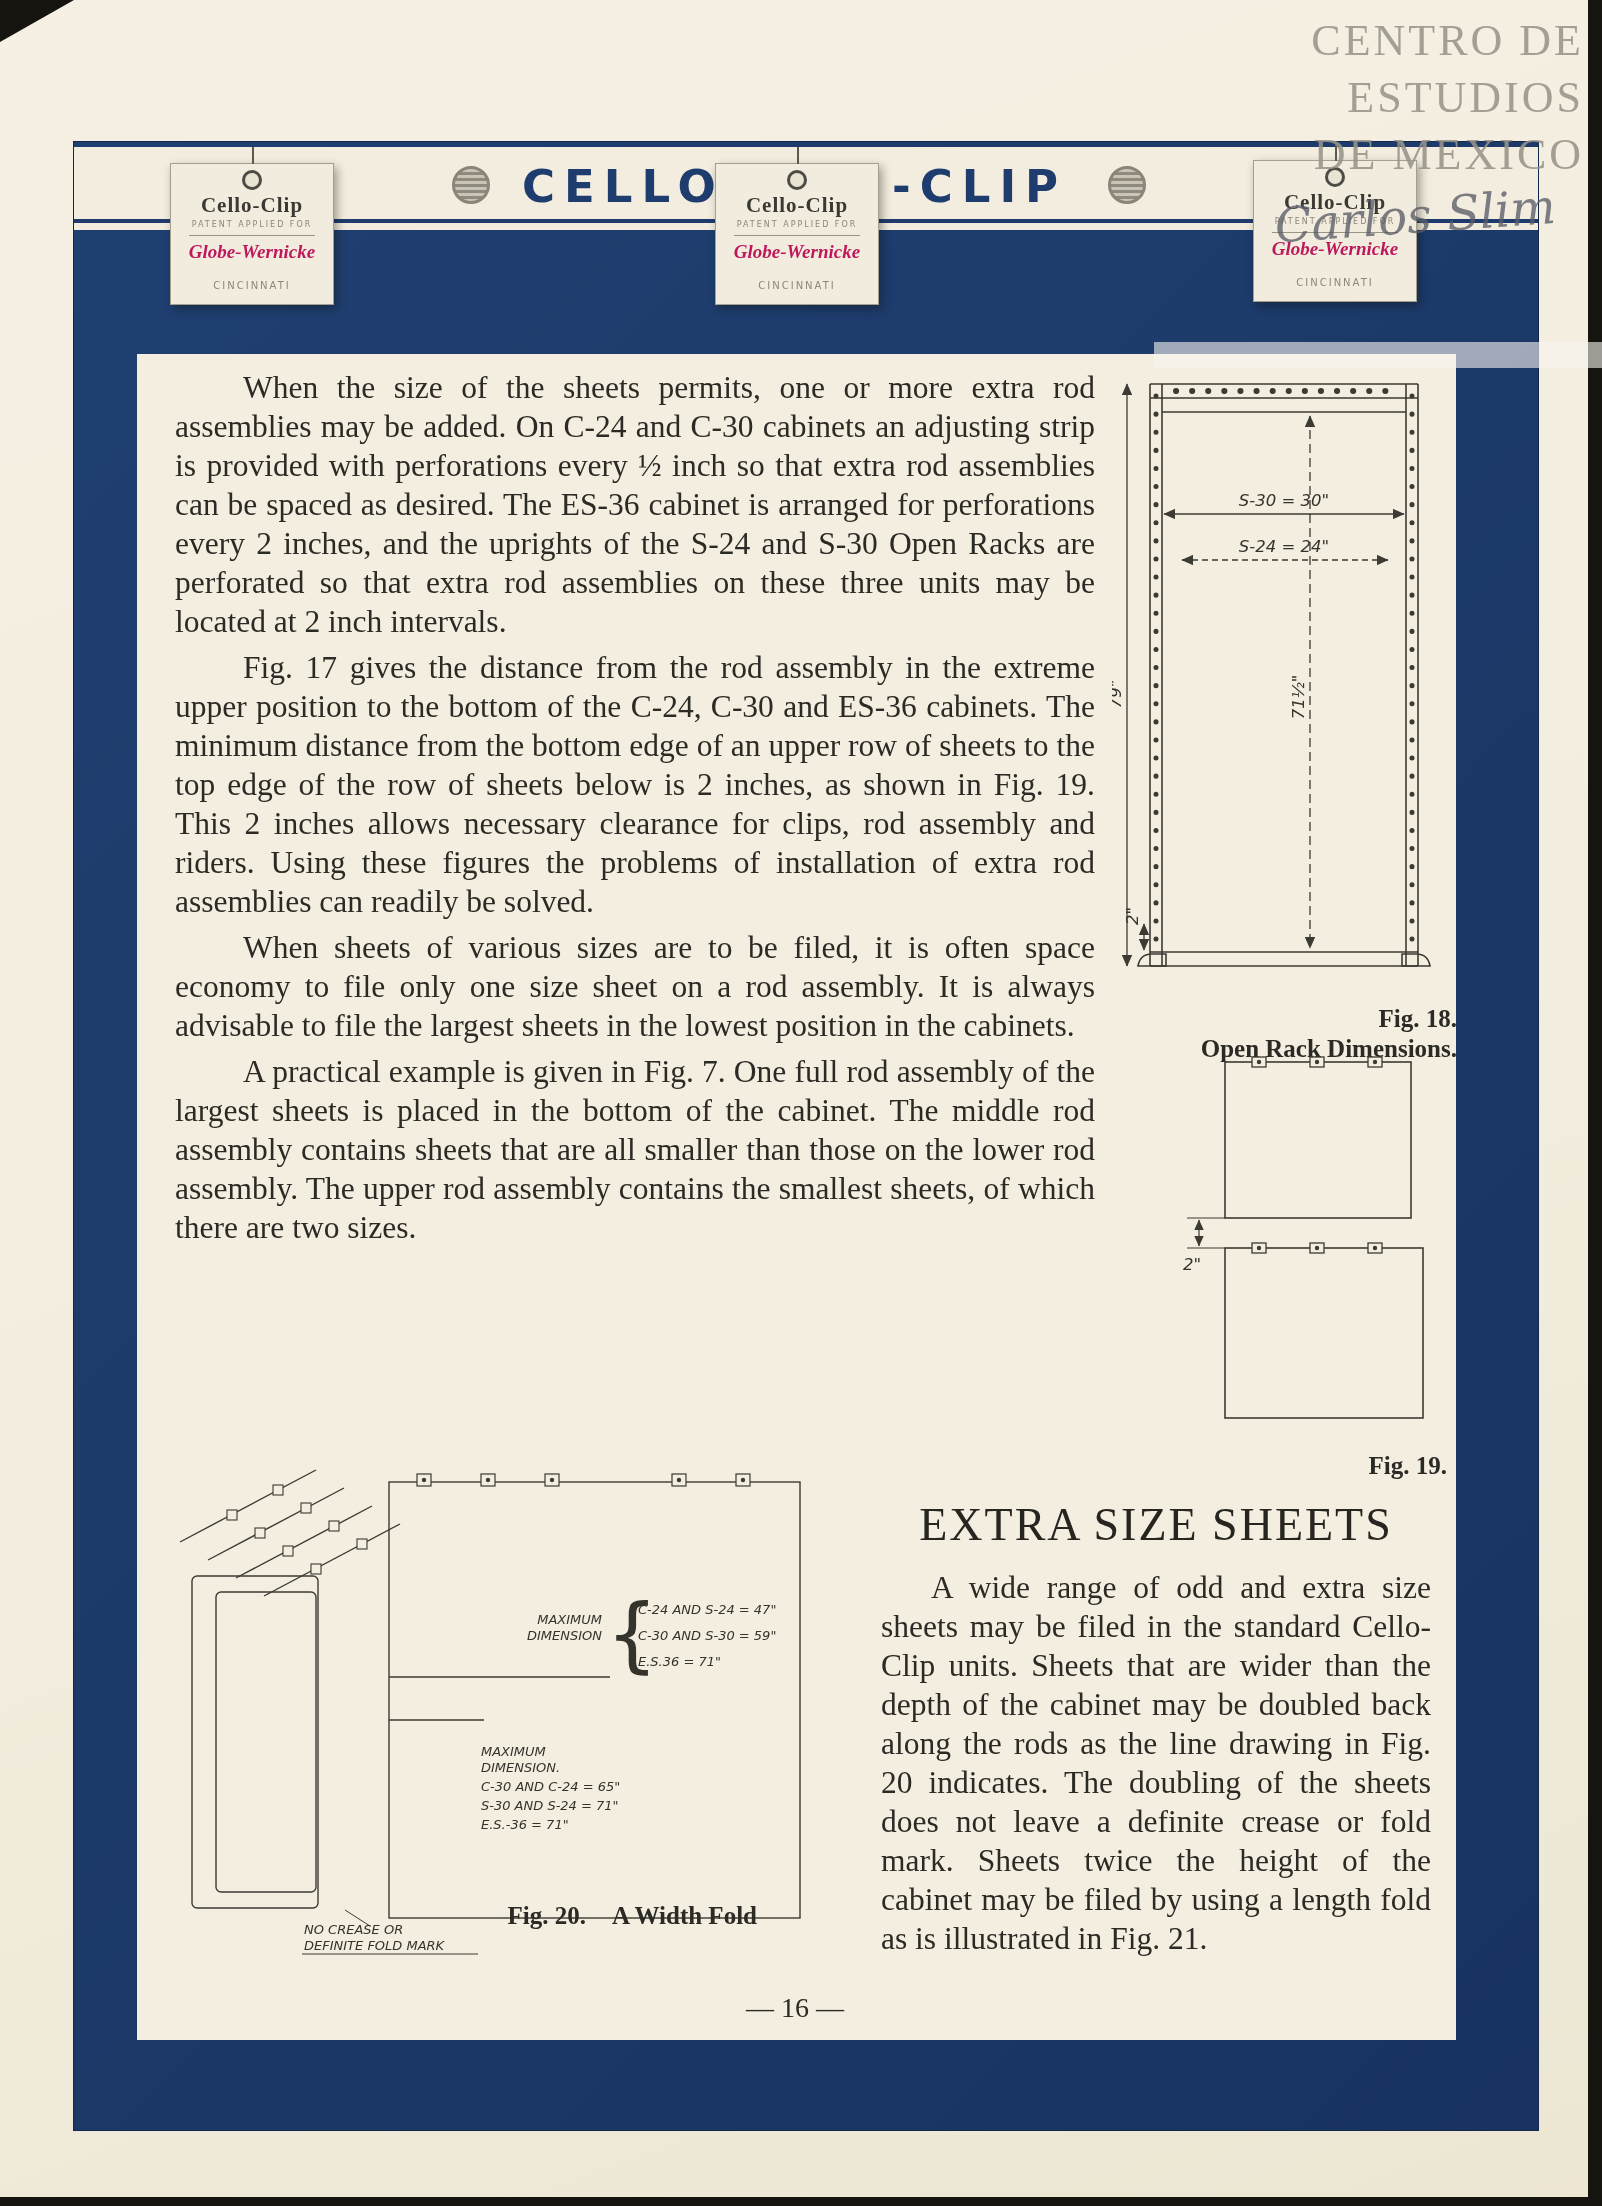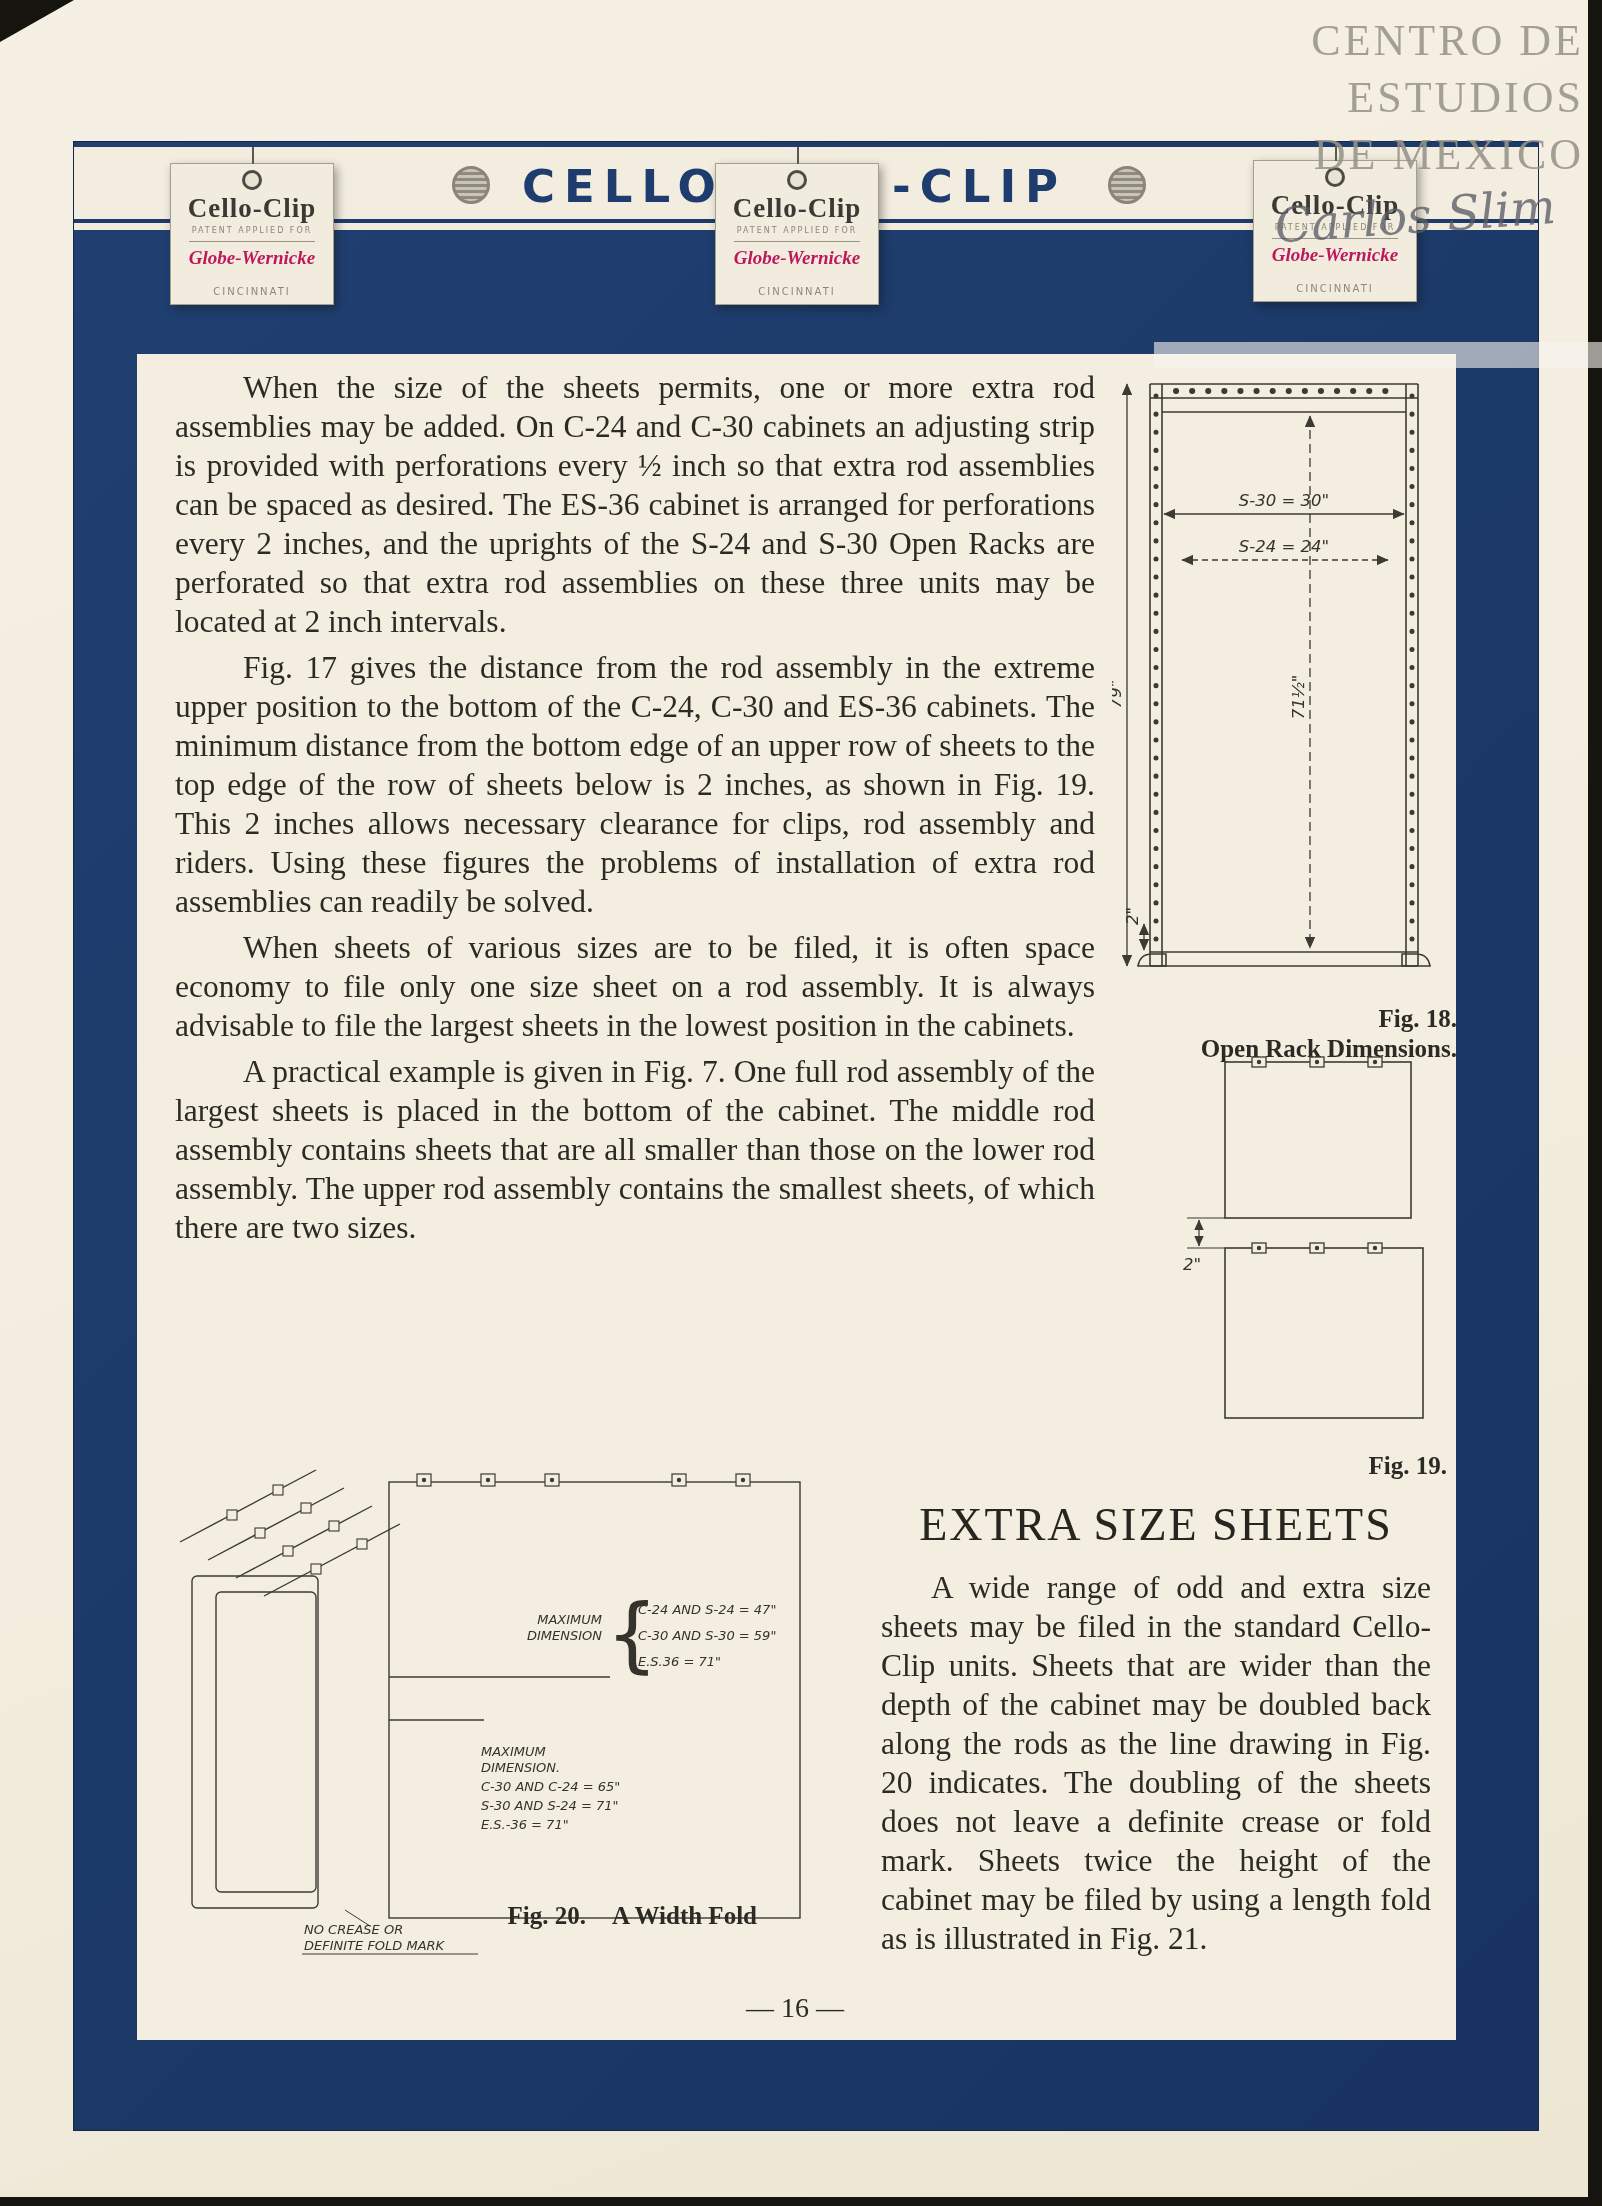--- a/index.html
+++ b/index.html
@@ -38,21 +38,21 @@
   .tag { position:absolute; width:164px; height:142px; background:#f1ecdd;
          border:1px solid #a59f90; box-shadow:3px 4px 9px rgba(15,15,10,.38);
          text-align:center; z-index:5; }
   .tag::before { content:""; position:absolute; left:50%; top:-17px; width:2px; height:17px;
          background:#5a584f; }
   .tag-1 { left:170px; top:163px; }
   .tag-2 { left:715px; top:163px; }
   .tag-3 { left:1253px; top:160px; }
   .grommet { width:20px; height:20px; border:3px solid #4c4b45; border-radius:50%;
          margin:6px auto 3px; background:#e9e3d3; }
-  .tag-name { font-weight:bold; font-size:27px; color:#3a3934; letter-spacing:1px; }
+  .tag-name { font-weight:bold; font-size:21px; color:#3a3934; letter-spacing:1px; }
   .tag-patent { font-family:"DejaVu Sans",sans-serif; font-size:8px; letter-spacing:2px;
          color:#8d877a; margin-top:2px; }
   .tag-rule { width:78%; height:1px; background:#9a9486; margin:6px auto 5px; }
   .tag-brand { font-weight:bold; font-style:italic; font-size:19px; color:#be185d; }
   .tag-city { font-family:"DejaVu Sans",sans-serif; font-size:10px; letter-spacing:2px;
          color:#8d877a; margin-top:17px; }
 
   
   .panel { position:absolute; left:137px; top:354px; width:1319px; height:1686px;
            background:#f3eee0; z-index:2; }

